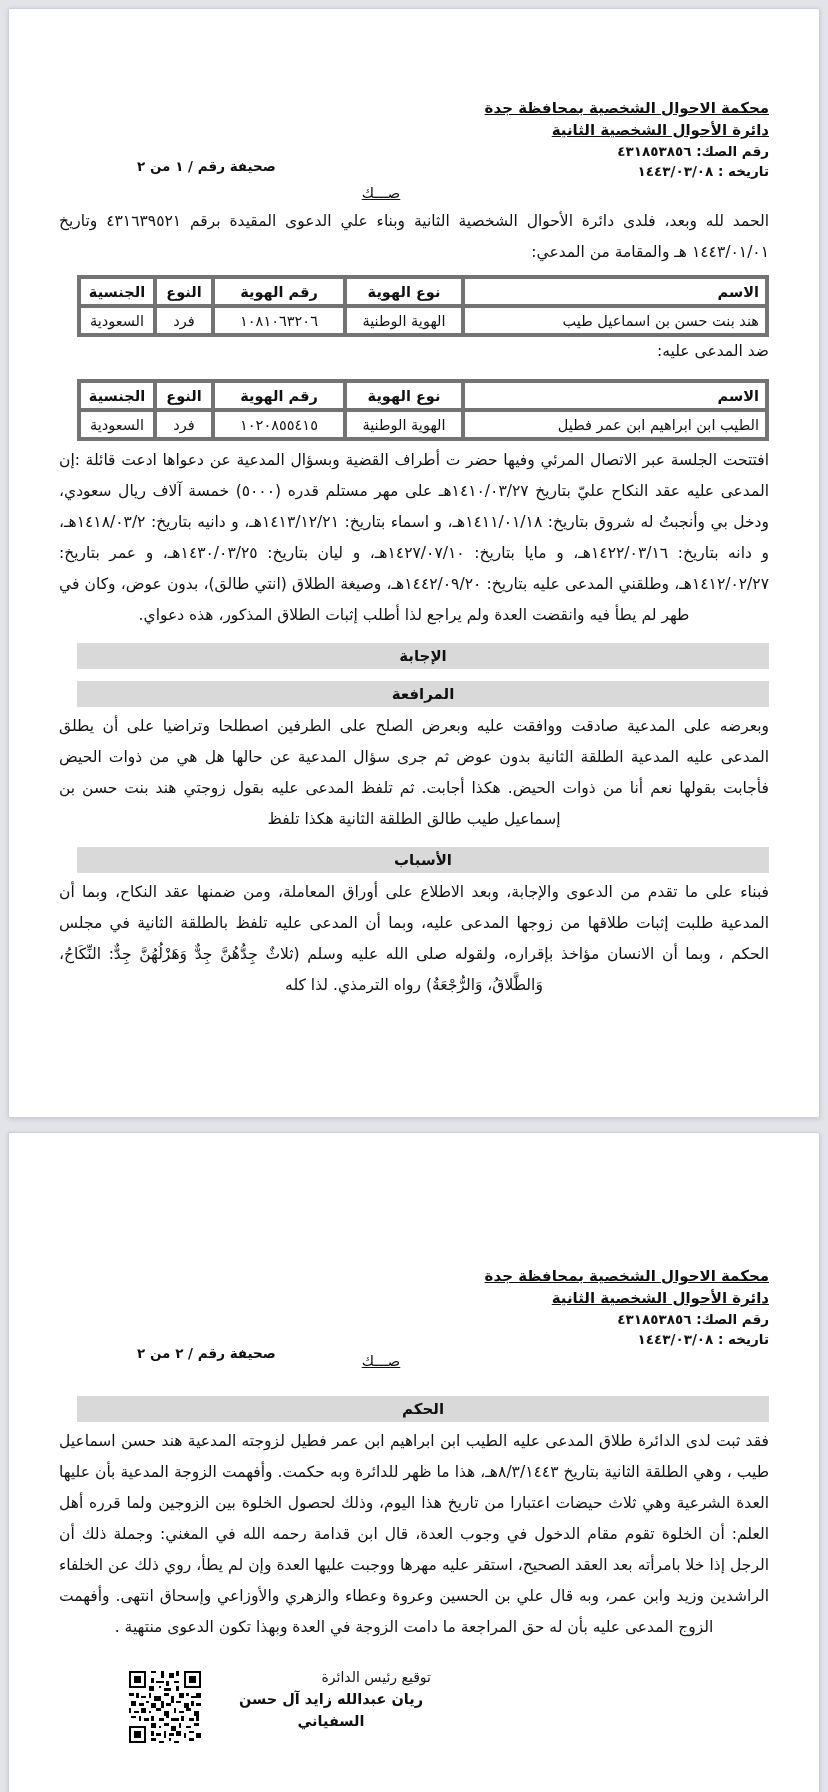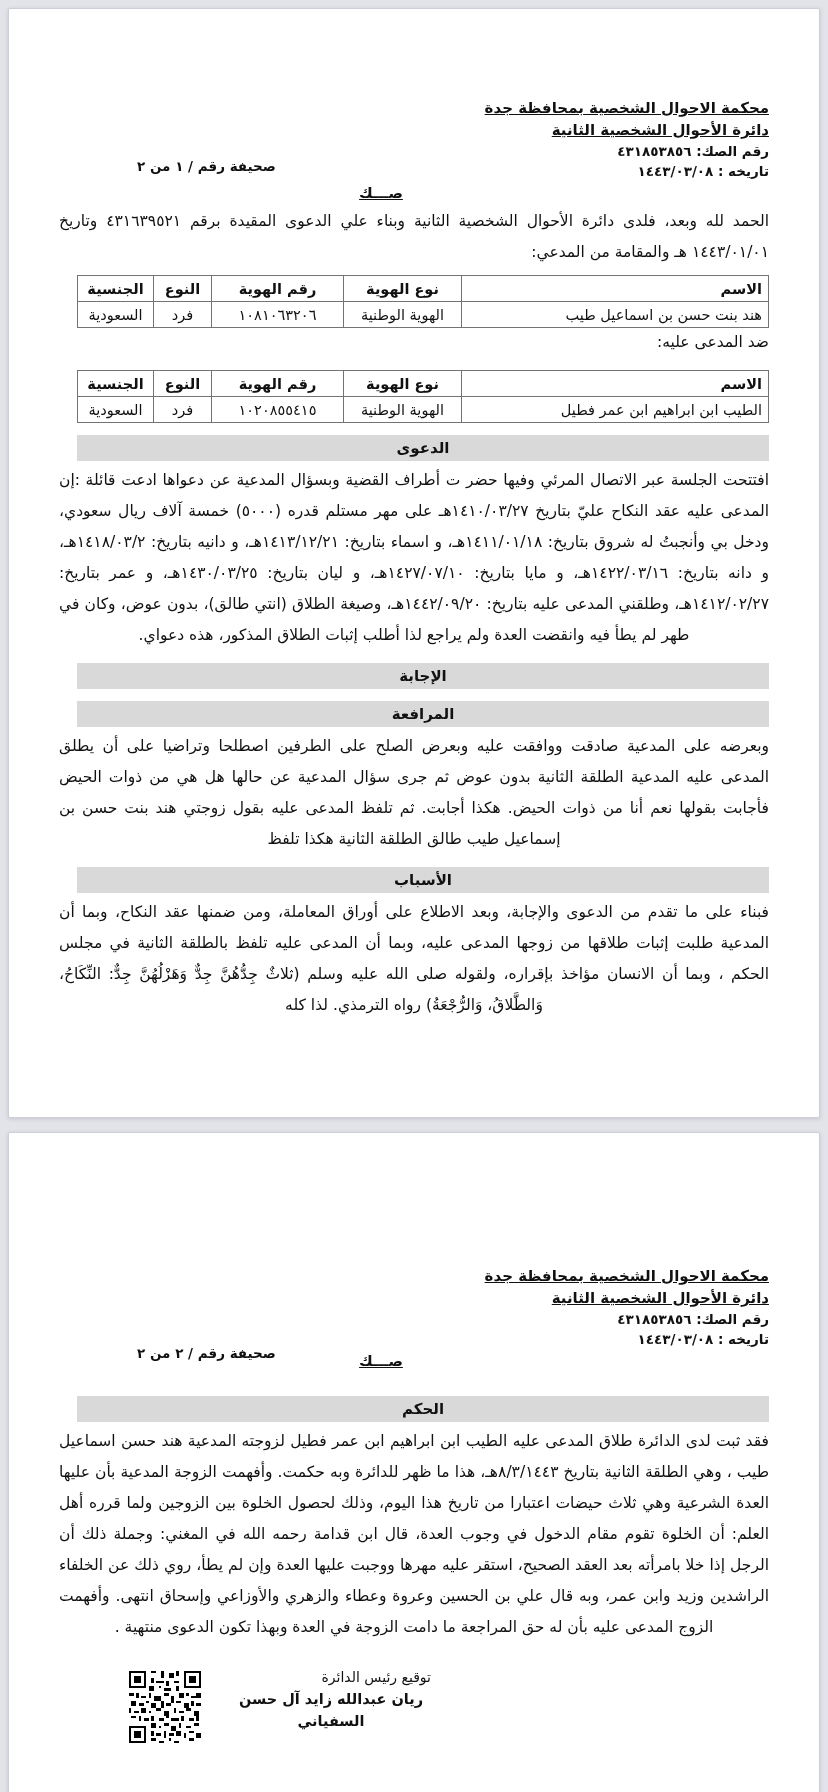--- a/index.html
+++ b/index.html
@@ -36,21 +36,21 @@
     position: absolute;
     font-weight: bold;
     font-size: 13.5px;
     white-space: nowrap;
   }
   .page-1 .sheet-label { left: 128px; top: 149px; }
   .page-2 .sheet-label { left: 128px; top: 212px; }
 
   .deed-title {
     text-align: center;
-    font-weight: bold;
+    font-weight: normal;
     font-size: 15px;
     margin-top: 3px;
     text-decoration: underline;
     transform: translateX(-33px);
   }
 
   .para {
     font-size: 15.5px;
     line-height: 31px;
     text-align: justify;
@@ -59,21 +59,21 @@
   .para.center-last { text-align-last: center; }
   .intro { }
 
   .id-table {
     border-collapse: collapse;
     width: calc(100% - 18px);
     margin-top: 7px;
     table-layout: fixed;
   }
   .id-table th, .id-table td {
-    border: 1px solid #737373;
+    border: 4px solid #737373;
     height: 25px;
     padding: 0 6px;
     font-size: 14.5px;
     text-align: center;
     overflow: hidden;
     white-space: nowrap;
   }
   .id-table th { font-weight: bold; }
   .id-table .col-name { text-align: right; }
   .id-table col.c-name   { width: auto; }
@@ -180,21 +180,20 @@
       <tr>
         <td class="col-name">الطيب ابن ابراهيم ابن عمر فطيل</td>
         <td>الهوية الوطنية</td>
         <td>١٠٢٠٨٥٥٤١٥</td>
         <td>فرد</td>
         <td>السعودية</td>
       </tr>
     </tbody>
       </table>
 
-    <div class="sec-bar">الدعوى</div>
     <p class="para center-last">افتتحت الجلسة عبر الاتصال المرئي وفيها حضر ت أطراف القضية وبسؤال المدعية عن دعواها ادعت قائلة :إن المدعى عليه عقد النكاح عليّ بتاريخ ١٤١٠/٠٣/٢٧هـ على مهر مستلم قدره (٥٠٠٠) خمسة آلاف ريال سعودي، ودخل بي وأنجبتُ له شروق بتاريخ: ١٤١١/٠١/١٨هـ، و اسماء بتاريخ: ١٤١٣/١٢/٢١هـ، و دانيه بتاريخ: ١٤١٨/٠٣/٢هـ، و دانه بتاريخ: ١٤٢٢/٠٣/١٦هـ، و مايا بتاريخ: ١٤٢٧/٠٧/١٠هـ، و ليان بتاريخ: ١٤٣٠/٠٣/٢٥هـ، و عمر بتاريخ: ١٤١٢/٠٢/٢٧هـ، وطلقني المدعى عليه بتاريخ: ١٤٤٢/٠٩/٢٠هـ، وصيغة الطلاق (انتي طالق)، بدون عوض، وكان في طهر لم يطأ فيه وانقضت العدة ولم يراجع لذا أطلب إثبات الطلاق المذكور، هذه دعواي.</p>
 
     <div class="sec-bar">الإجابة</div>
 
     <div class="sec-bar">المرافعة</div>
     <p class="para center-last">وبعرضه على المدعية صادقت ووافقت عليه وبعرض الصلح على الطرفين اصطلحا وتراضيا على أن يطلق المدعى عليه المدعية الطلقة الثانية بدون عوض ثم جرى سؤال المدعية عن حالها هل هي من ذوات الحيض فأجابت بقولها نعم أنا من ذوات الحيض. هكذا أجابت. ثم تلفظ المدعى عليه بقول زوجتي هند بنت حسن بن إسماعيل طيب طالق الطلقة الثانية هكذا تلفظ</p>
 
     <div class="sec-bar">الأسباب</div>
     <p class="para center-last">فبناء على ما تقدم من الدعوى والإجابة، وبعد الاطلاع على أوراق المعاملة، ومن ضمنها عقد النكاح، وبما أن المدعية طلبت إثبات طلاقها من زوجها المدعى عليه، وبما أن المدعى عليه تلفظ بالطلقة الثانية في مجلس الحكم ، وبما أن الانسان مؤاخذ بإقراره، ولقوله صلى الله عليه وسلم (ثلاثٌ جِدُّهُنَّ جِدٌّ وَهَزْلُهُنَّ جِدٌّ: النِّكَاحُ، وَالطَّلاقُ، وَالرُّجْعَةُ) رواه الترمذي. لذا كله</p>
   </div>

